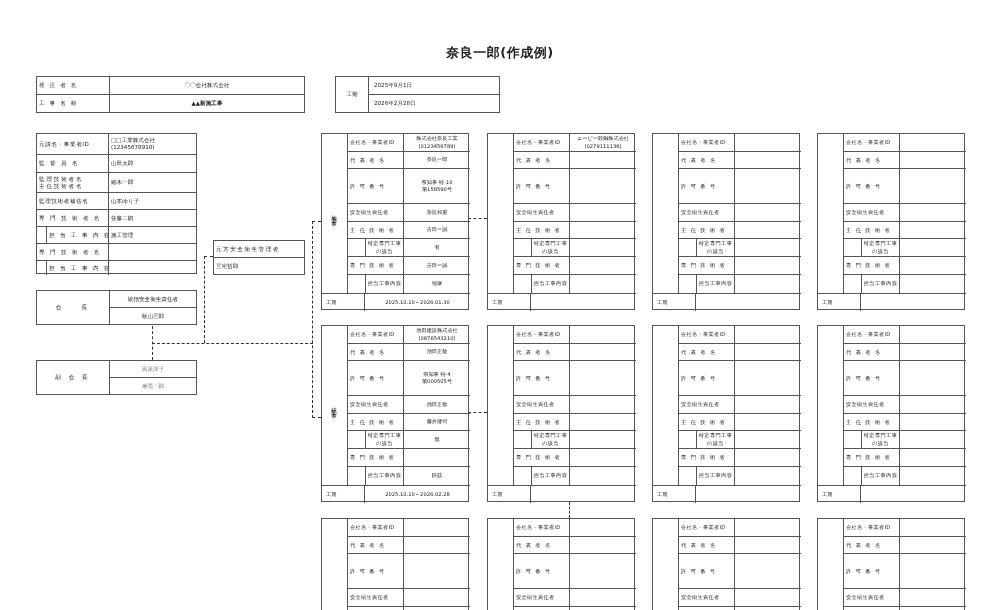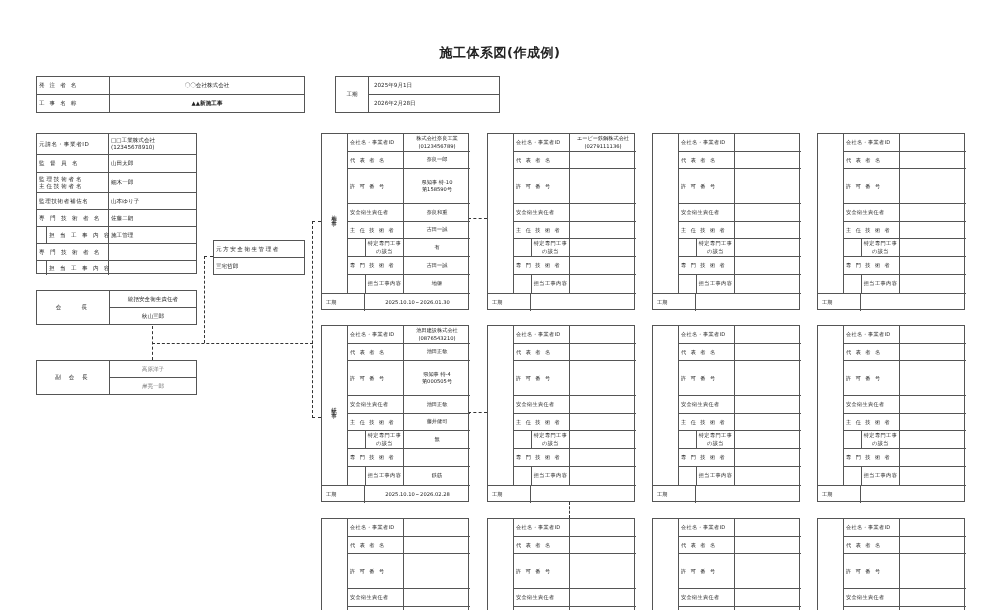--- a/index.html
+++ b/index.html
@@ -27,21 +27,21 @@
                   font-size:5.2px; display:flex; align-items:center; padding-left:2px; letter-spacing:1.4px; white-space:nowrap; }
   .card .row .k.sub { left:17px; width:39px; border-left:1px solid #555; justify-content:center; text-align:center; letter-spacing:0.4px; line-height:1.35; padding-left:0; white-space:normal; }
   .card .row .v { position:absolute; left:56px; right:0; top:0; bottom:0; font-size:5.2px; display:flex; align-items:center; justify-content:center; text-align:center; line-height:1.35; }
   .card .period { position:absolute; left:0; top:159px; width:148px; height:18px; }
   .card .period .k { position:absolute; left:0; top:0; width:43px; height:17px; border-right:1px solid #555; box-sizing:border-box; font-size:5.2px; display:flex; align-items:center; padding-left:4px; }
   .card .period .v { position:absolute; left:43px; right:0; top:0; height:17px; font-size:5.2px; display:flex; align-items:center; justify-content:center; }
 </style>
 </head>
 <body>
 
-<div class="abs title">施工体系図(作成例)</div>
+<div class="abs title">奈良一郎(作成例)</div>
 
 <table class="grid" style="left:36px; top:76px; width:269px;">
   <colgroup>
       <col style="width:73px">
       <col>
     </colgroup>
   <tbody>
       <tr style="height:18px">
     <td class="lbl">発 注 者 名</td>
     <td class="center">〇〇会社株式会社</td>

